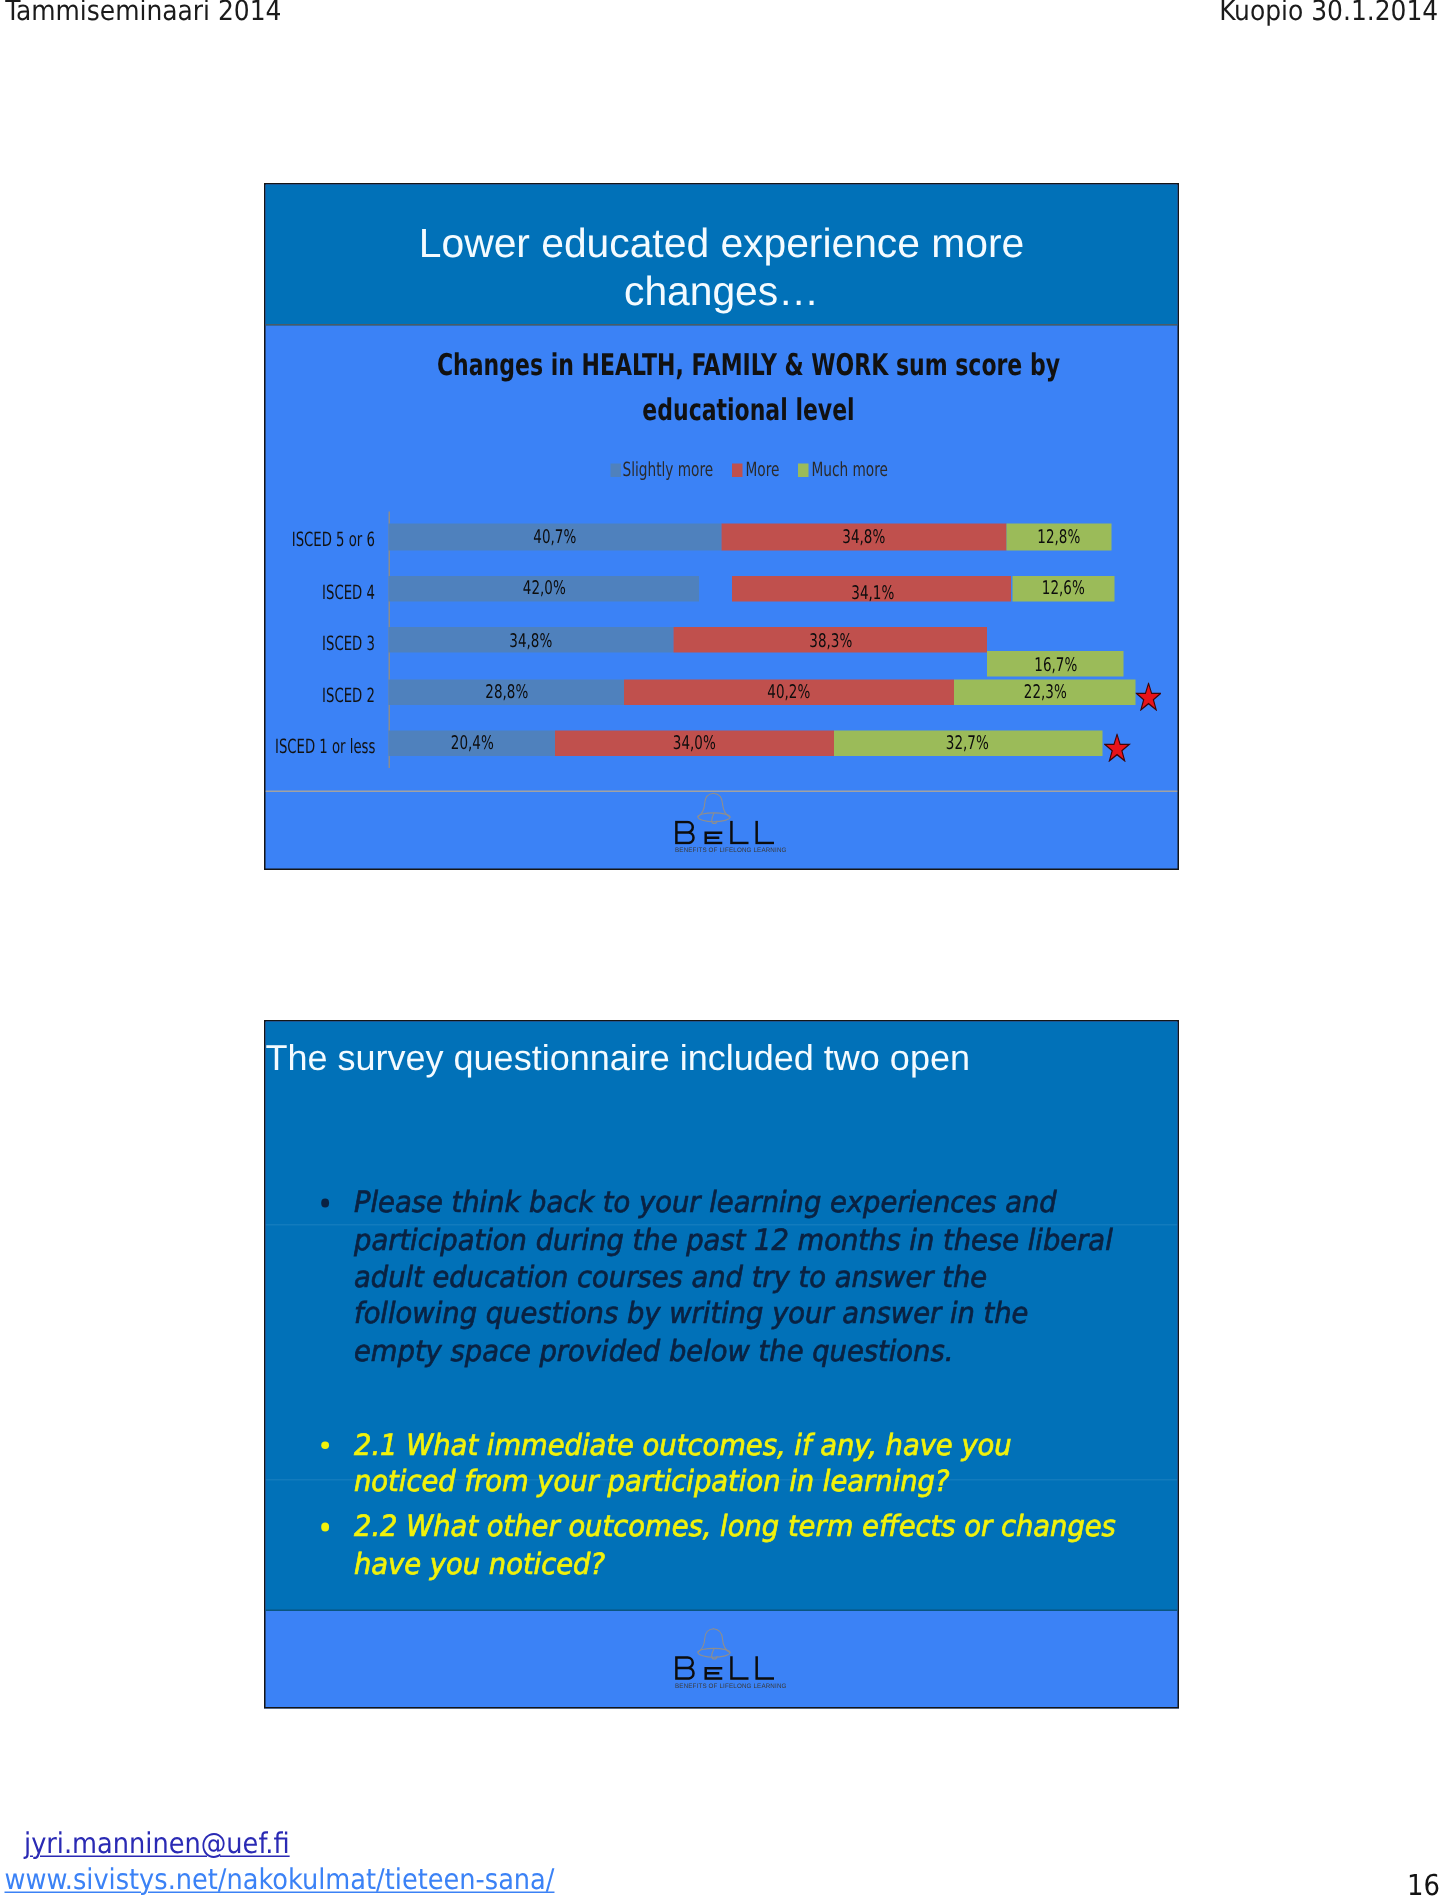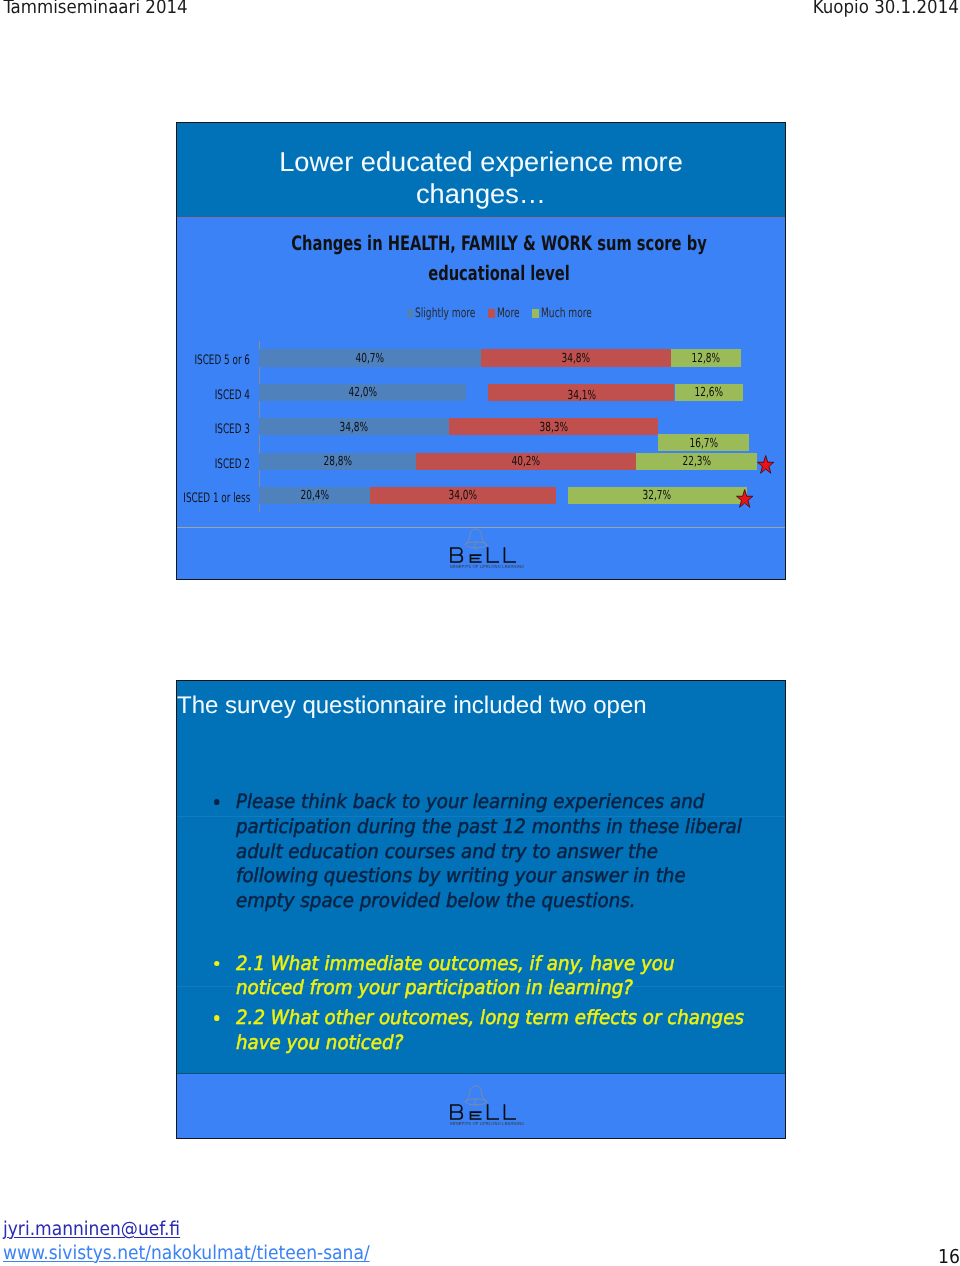--- a/index.html
+++ b/index.html
@@ -64,21 +64,21 @@
   .bi{position:absolute;left:59px;font-style:italic;font-weight:normal;
       font-size:19.5px;line-height:24.8px;white-space:nowrap;
       transform:scaleX(1.04);transform-origin:0 0;
       -webkit-text-stroke:0.45px currentColor;}
   .bi .dot{position:absolute;left:-21.3px;top:9.1px;width:5.4px;height:5.6px;border-radius:50%;
            background:currentColor;-webkit-text-stroke:0;}
   .dark{color:#0a2242;}
   .yel{color:#f2f20b;}
 
   
-  .mail{position:absolute;left:3px;top:1218px;font-size:19px;color:#2a2ab4;
+  .mail{position:absolute;left:16px;top:1218px;font-size:19px;color:#2a2ab4;
         text-decoration:underline;text-decoration-thickness:1.1px;text-underline-offset:1.6px;}
   .url{position:absolute;left:3px;top:1242px;font-size:19px;color:#3b82f6;
        text-decoration:underline;text-decoration-thickness:1.1px;text-underline-offset:1.6px;}
   .num{position:absolute;left:938px;top:1245px;font-size:19.2px;color:#131313;}
 </style>
 </head>
 <body>
 
 <div class="page">
 
@@ -145,21 +145,21 @@
         <svg viewBox="-2 -2 104 100" width="17.4" height="19.5" preserveAspectRatio="none" style="position: absolute; left: 579.698px; top: 119.5px;">
           <path d="M50 1 L62.3 35.2 L98.8 35.2 L69.3 56.6 L80.5 91.5 L50 70.3 L19.5 91.5 L30.7 56.6 L1.2 35.2 L37.7 35.2 Z" fill="#E8131A" stroke="#3d0508" stroke-width="4.5" stroke-linejoin="miter"></path>
         </svg>
         <div class="rowlabel" style="top: 151.9px;">ISCED 1 or less</div>
         <div class="seg" style="left: 82px; width: 111.384px; top: 151.9px; height: 17.4px; background: rgb(79, 129, 189); text-align: right;">
           <span>20,4%</span>
         </div>
         <div class="seg" style="left: 193.384px; width: 185.64px; top: 151.9px; height: 17.4px; background: rgb(192, 80, 77);">
           <span>34,0%</span>
         </div>
-        <div class="seg" style="left: 379.024px; width: 178.542px; top: 151.9px; height: 17.4px; background: rgb(155, 187, 89); margin-left: 12px;">
+        <div class="seg" style="left: 379.024px; width: 178.542px; top: 151.9px; height: 17.4px; background: rgb(155, 187, 89);">
           <span>32,7%</span>
         </div>
         <svg viewBox="-2 -2 104 100" width="17.4" height="19.5" preserveAspectRatio="none" style="position: absolute; left: 559.166px; top: 153.9px;">
           <path d="M50 1 L62.3 35.2 L98.8 35.2 L69.3 56.6 L80.5 91.5 L50 70.3 L19.5 91.5 L30.7 56.6 L1.2 35.2 L37.7 35.2 Z" fill="#E8131A" stroke="#3d0508" stroke-width="4.5" stroke-linejoin="miter"></path>
         </svg>
       </div>
 
     <div class="sep"></div>
     <div class="bell" id="bell1" style="left:273px;top:405px;">
         <svg class="bellsvg" width="24" height="22" viewBox="0 0 230 210">

